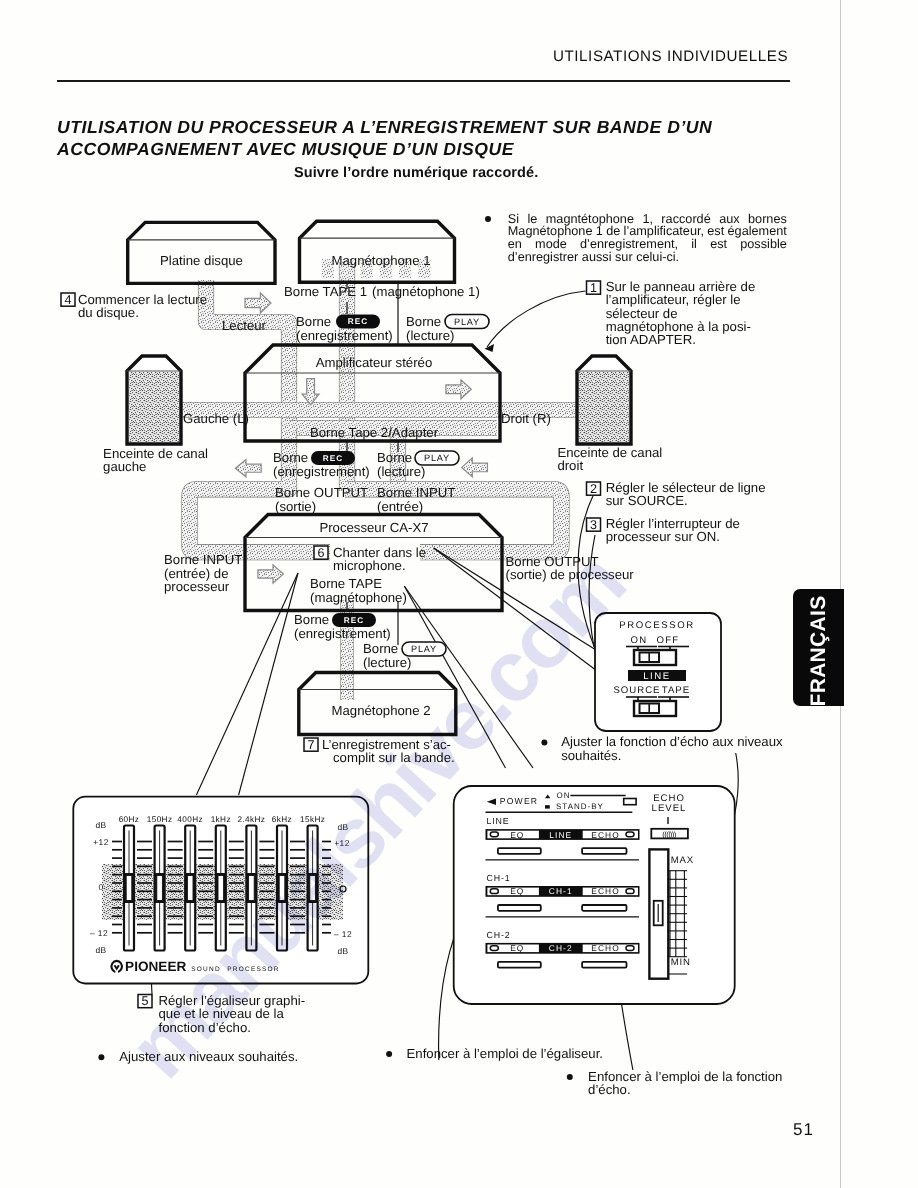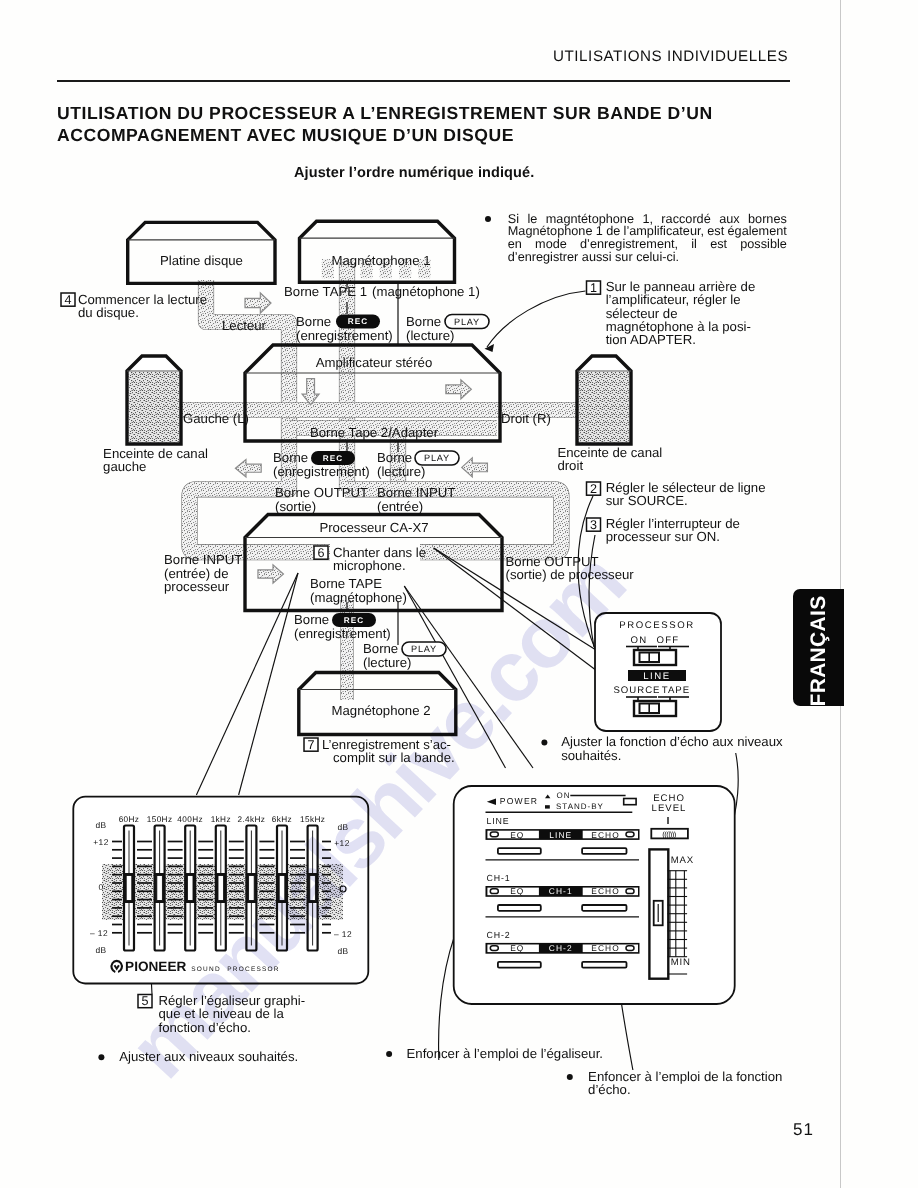--- a/index.html
+++ b/index.html
@@ -2,22 +2,22 @@
 <html><head>
 <meta charset="utf-8">
 <style>
   html,body{margin:0;padding:0;background:#ffffff;}
   body{width:918px;height:1188px;position:relative;overflow:hidden;
        font-family:"Liberation Sans",sans-serif;color:#111;
        -webkit-font-smoothing:antialiased;text-rendering:geometricPrecision;}
   #page{position:absolute;left:0;top:0;width:918px;height:1188px;background:#fefefd;}
   .hdr{position:absolute;left:553px;top:48px;font-size:15.2px;letter-spacing:.55px;}
   .rule{position:absolute;left:57px;top:80px;width:733px;height:2px;background:#1a1a1a;}
-  .title{position:absolute;left:57px;top:102px;font-size:17.6px;font-weight:bold;
-           letter-spacing:.52px;line-height:22px;width:690px;}
+  .title{position:absolute;left:57px;top:116px;font-size:17.6px;font-weight:bold;
+           letter-spacing:.52px;line-height:22px;width:690px;font-style:italic;}
   .subtitle{position:absolute;left:294px;top:165px;font-size:14.5px;font-weight:bold;letter-spacing:.1px;}
   .pgnum{position:absolute;left:793px;top:1120px;font-size:17px;letter-spacing:1px;}
   .edge{position:absolute;left:840px;top:0;width:1px;height:1188px;background:#c8c8c8;}
   .frtab{position:absolute;left:793px;top:589px;width:51px;height:117px;background:#090909;
          border-radius:7px 0 0 7px;}
   .frtab span{position:absolute;left:-33px;top:50px;width:117px;text-align:center;
          transform:rotate(-90deg);
          color:#fff;font-size:21px;font-weight:bold;letter-spacing:.3px;white-space:nowrap;}
   #wm{position:absolute;left:0;top:0;width:918px;height:1188px;overflow:hidden;pointer-events:none;
       z-index:5;mix-blend-mode:multiply;}
@@ -28,21 +28,21 @@
   #dg text{-webkit-font-smoothing:antialiased;}
 </style>
 </head>
 <body>
 
 <div id="page">
   <div class="edge"></div>
   <div class="hdr">UTILISATIONS INDIVIDUELLES</div>
   <div class="rule"></div>
   <div class="title">UTILISATION DU PROCESSEUR A L’ENREGISTREMENT SUR BANDE D’UN ACCOMPAGNEMENT AVEC MUSIQUE D’UN DISQUE</div>
-  <div class="subtitle">Ajuster l’ordre numérique indiqué.</div>
+  <div class="subtitle">Suivre l’ordre numérique raccordé.</div>
   <div class="pgnum">51</div>
   <div class="frtab">
       <span>FRANÇAIS</span>
     </div>
   <svg id="dg" viewBox="0 0 918 1188" width="918" height="1188">
   <defs>
 <pattern id="dither" width="8" height="8" patternUnits="userSpaceOnUse">
   <rect width="8" height="8" fill="#e6e6e6"></rect>
   <rect x="0" y="0" width="1" height="1" fill="#4a4a4a"></rect>
   <rect x="2" y="1" width="1.2" height="1" fill="#5f5f5f"></rect>

